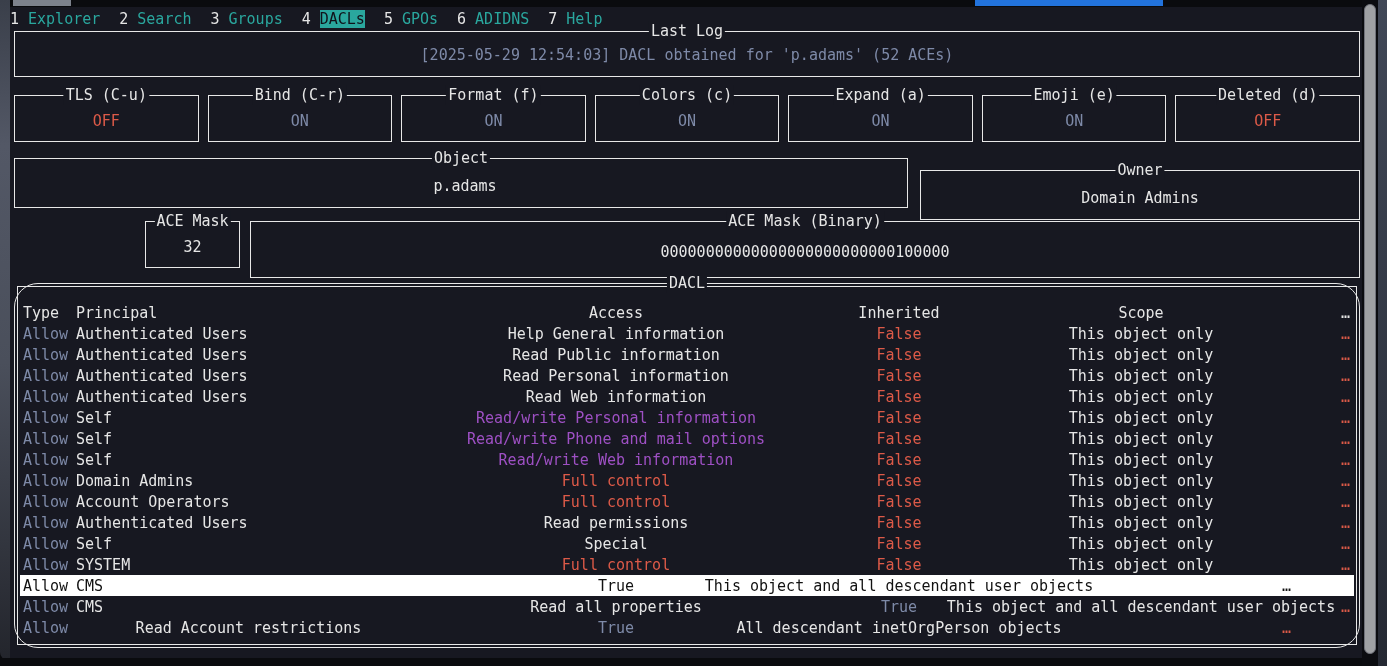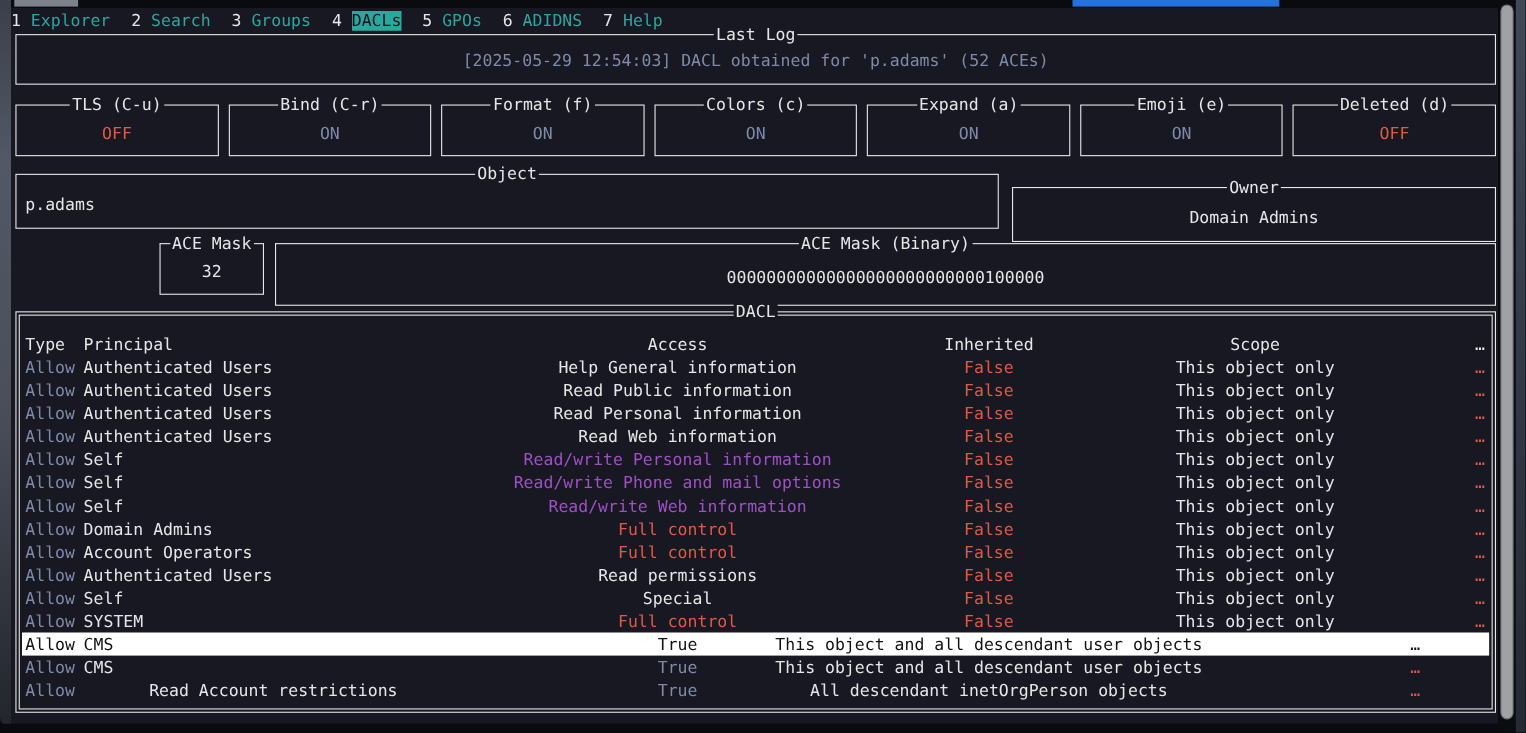--- a/index.html
+++ b/index.html
@@ -39,21 +39,21 @@
   
   .log-line{position:absolute;left:0;right:0;top:50%;transform:translateY(-42%);
     text-align:center;color:var(--muted);white-space:nowrap;}
   
   .toggles{position:absolute;left:14px;top:95px;width:1346px;height:47px;display:flex;gap:9px;}
   .tog{position:relative;flex:1 1 0;border:1px solid var(--border);
     display:flex;align-items:center;justify-content:center;padding-top:5px;}
   .tog .val.on{color:var(--muted);} .tog .val.off{color:var(--red);}
   
   .vbox{display:flex;align-items:center;justify-content:center;padding-top:5px;}
-  .vleft{justify-content:flex-start;padding-left:8px;}
+  .vleft{justify-content:center;padding-left:8px;}
   
   .dacl::after{content:"";position:absolute;inset:2px;border:1px solid var(--border);pointer-events:none;z-index:2;}
   .tbody{position:absolute;left:5px;right:5px;top:5px;bottom:5px;padding-top:13px;overflow:hidden;}
   .trow{display:grid;grid-template-columns:56px 345px 390px 176px 308px minmax(0,1fr);
     height:21px;align-items:center;}
   .c{white-space:nowrap;display:flex;overflow:visible;}
   .c.type{padding-left:3px;}
   .c.access,.c.inherited,.c.scope{justify-content:center;}
   .c.more{justify-content:flex-end;padding-right:4px;}
   .blue{color:var(--muted);} .red{color:var(--red);} .purple{color:var(--purple);}
@@ -166,21 +166,21 @@
 
   <div class="panel vbox" style="left:145px;top:221px;width:95px;height:47px;">
     <span class="ptitle">ACE Mask</span>
     <span>32</span>
   </div>
   <div class="panel vbox" style="left:250px;top:221px;width:1110px;height:57px;">
     <span class="ptitle">ACE Mask (Binary)</span>
     <span>00000000000000000000000000100000</span>
   </div>
 
-  <div class="panel dacl" style="left:14px;top:283px;width:1346px;height:365px;">
+  <div class="panel dacl" style="left:14px;top:283px;width:1346px;height:365px;border-radius:24px;">
     <span class="ptitle">DACL</span>
     <div class="tbody">
       <div class="trow thead">
         <div class="c type">Type</div>
         <div class="c principal">Principal</div>
         <div class="c access">Access</div>
         <div class="c inherited">Inherited</div>
         <div class="c scope">Scope</div>
         <div class="c more">…</div>
       </div>
@@ -297,20 +297,21 @@
     <div class="c type blue">Allow</div>
     <div class="c principal">CMS</div>
     <div class="c inherited blue">True</div>
     <div class="c scope">This object and all descendant user objects</div>
     <div class="c more red">…</div>
   </div>
 
   <div class="trow">
     <div class="c type blue">Allow</div>
     <div class="c principal">CMS</div>
+    <div class="c access plain">Read all properties</div>
     <div class="c inherited blue">True</div>
     <div class="c scope">This object and all descendant user objects</div>
     <div class="c more red">…</div>
   </div>
 
   <div class="trow">
     <div class="c type blue">Allow</div>
     <div class="c access plain">Read Account restrictions</div>
     <div class="c inherited blue">True</div>
     <div class="c scope">All descendant inetOrgPerson objects</div>

